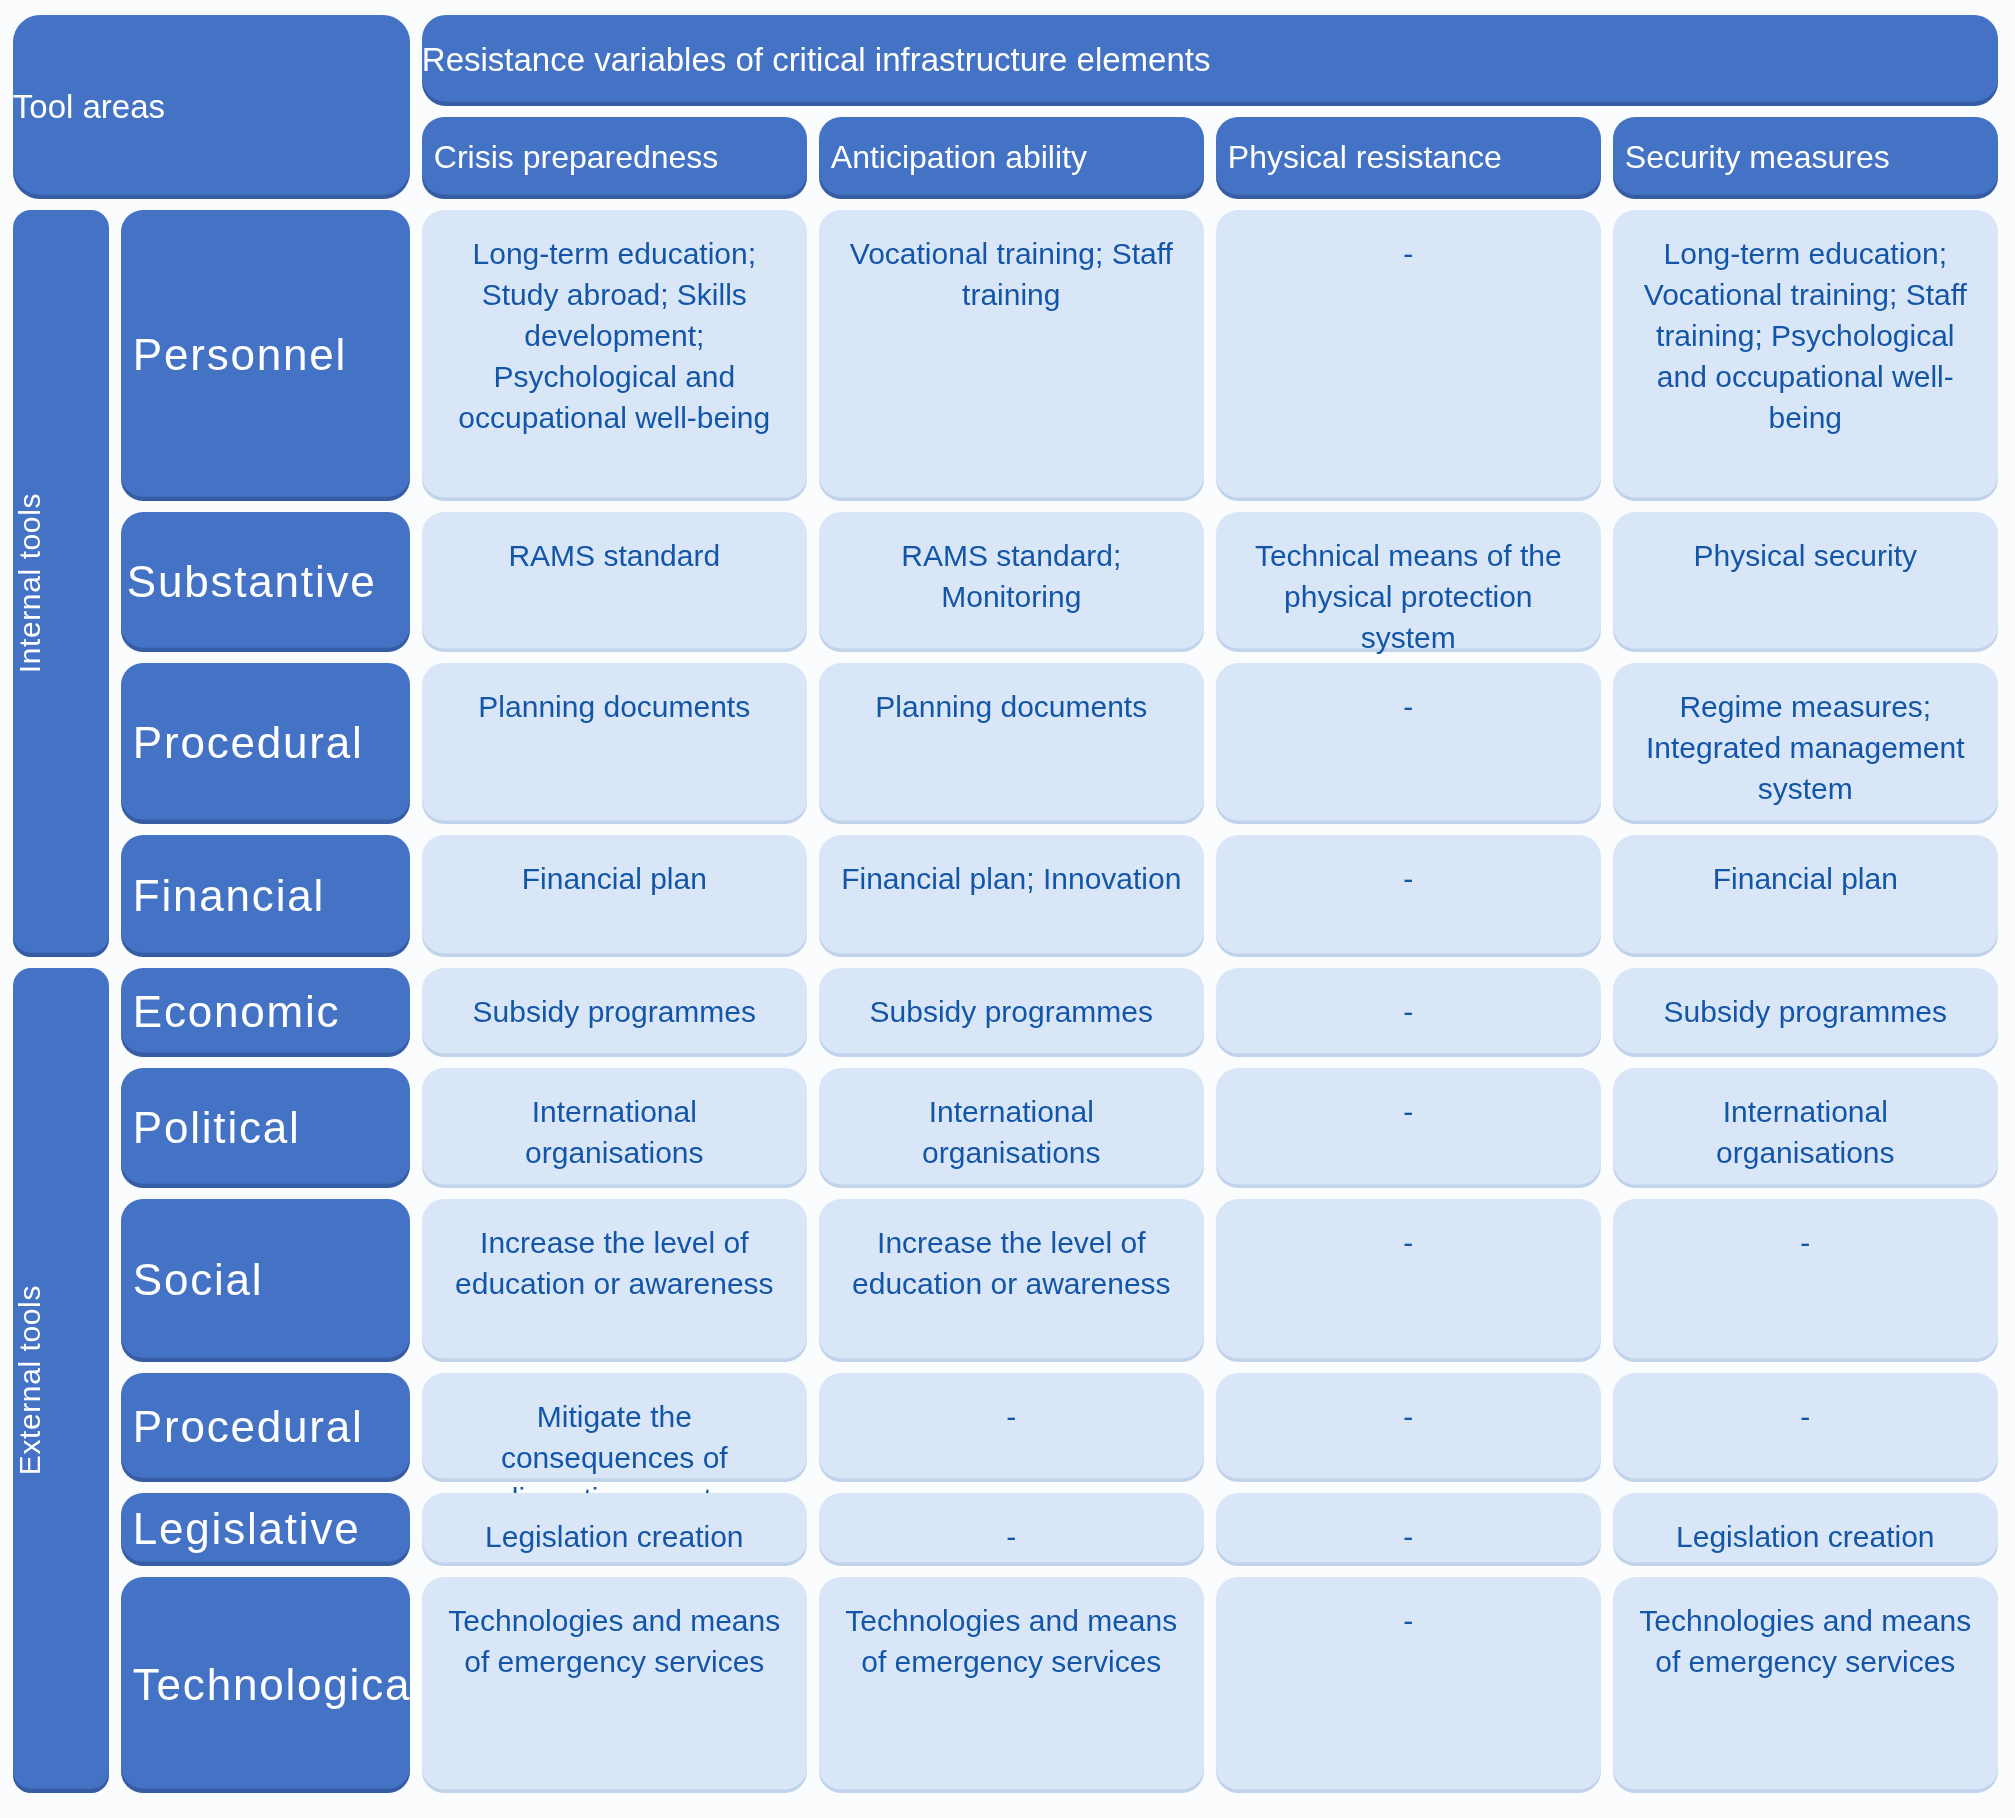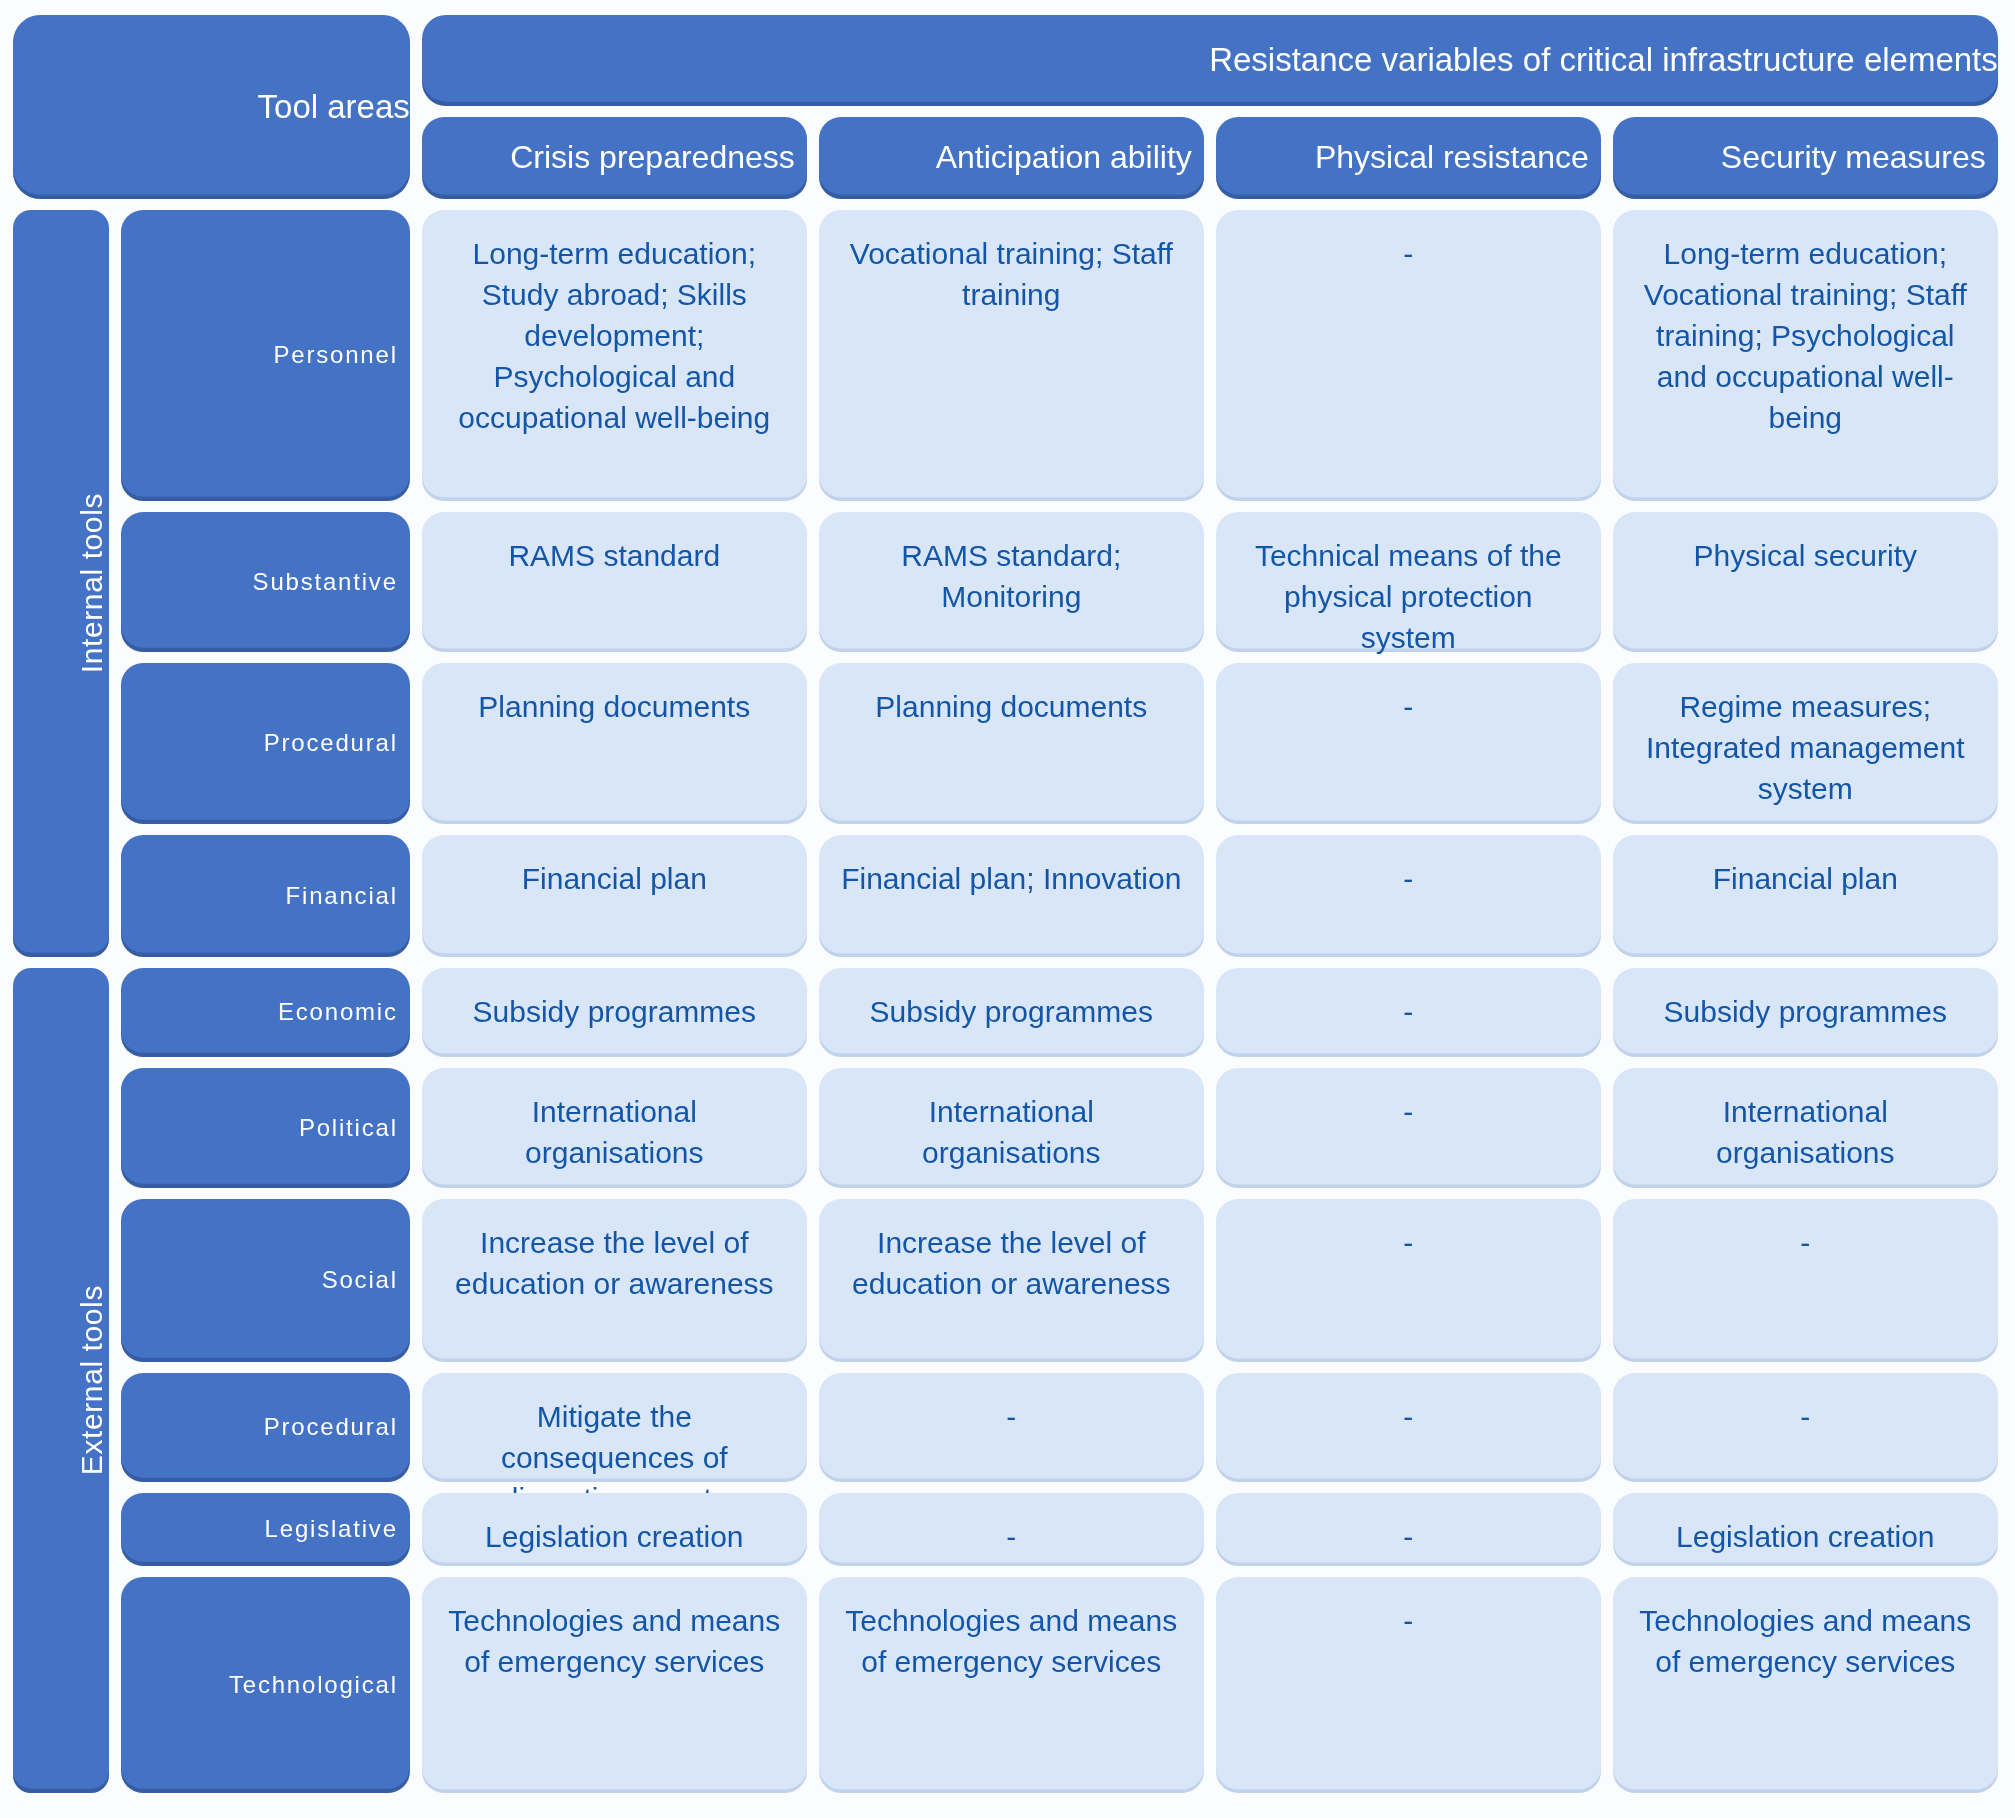--- a/index.html
+++ b/index.html
@@ -15,21 +15,21 @@
     row-gap: 11px;
     padding: 14.6px 9.7px 12px 12.8px;
     font-family: "Liberation Sans", sans-serif;
   }
   .box { border-radius: 22px; box-sizing: border-box; }
   .dark {
     background: #4472C4;
     color: #ffffff;
     display: flex;
     align-items: center;
-    justify-content: flex-end;
+    justify-content: flex-start;
     text-align: center;
     box-shadow: inset 0 -4.3px 0 rgba(30, 54, 105, 0.35);
   }
   .cell {
     background: #D9E6F8;
     color: #1356A8;
     display: flex;
     justify-content: center;
     align-items: flex-start;
     text-align: center;
@@ -42,21 +42,21 @@
   .top-header  { grid-column: 3 / 7; grid-row: 1; font-size: 33px; border-radius: 24px; }
   .col-header  { grid-row: 2; font-size: 32px; padding: 17px 12px; }
   .group-label { grid-column: 1; border-radius: 18px; }
   .group-label span {
     writing-mode: vertical-rl;
     transform: rotate(180deg);
     font-size: 30px;
     letter-spacing: 0.6px;
     white-space: nowrap;
   }
-  .row-label { grid-column: 2; font-size: 24px; letter-spacing: 1.8px; padding: 0 12px; }
+  .row-label { grid-column: 2; font-size: 44px; letter-spacing: 1.8px; padding: 0 12px; }
   .c3 { grid-column: 3; } .c4 { grid-column: 4; } .c5 { grid-column: 5; } .c6 { grid-column: 6; }
 </style>
 </head>
 <body>
 
 <div class="page">
 
   <div class="box dark corner">
     <span>Tool areas</span>
   </div>

